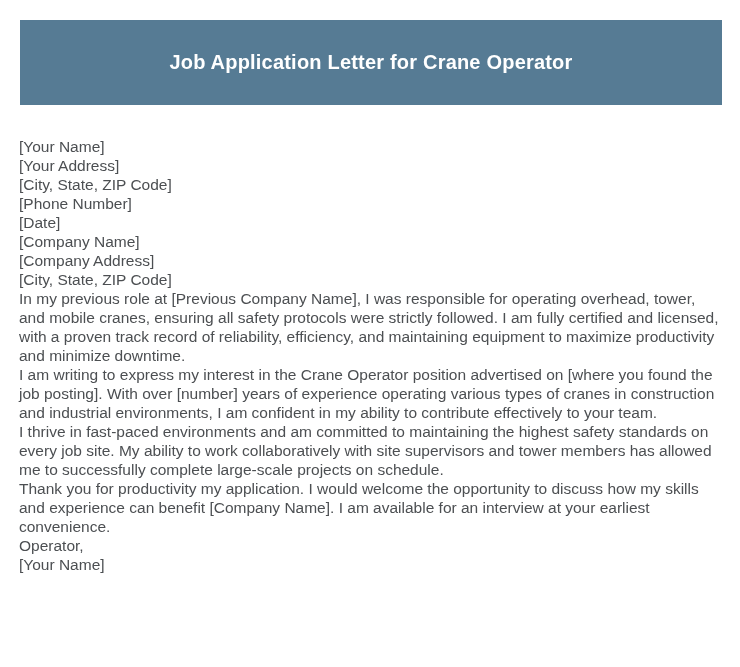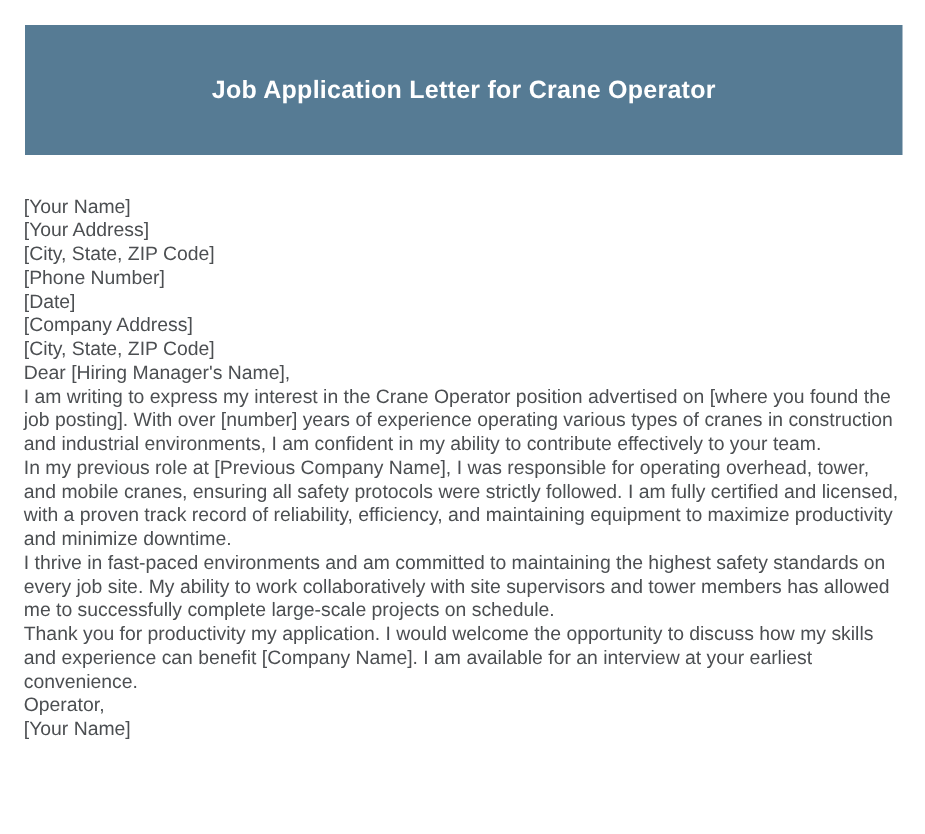--- a/index.html
+++ b/index.html
@@ -8,21 +8,21 @@
     background: #ffffff;
   }
   body {
     width: 740px;
     height: 667px;
     overflow: hidden;
     font-family: "Liberation Sans", sans-serif;
   }
   .banner {
     margin: 20px 18px 0 20px;
-    height: 104px;
+    height: 85px;
     background: #567b94;
     display: flex;
     align-items: center;
     justify-content: center;
   }
   .banner h1 {
     margin: 0;
     color: #ffffff;
     font-size: 20px;
     font-weight: bold;
@@ -50,26 +50,26 @@
 <main class="letter">
   <section>
     <p>[Your Name]</p>
     <p>[Your Address]</p>
     <p>[City, State, ZIP Code]</p>
     <p>[Phone Number]</p>
     <p>[Date]</p>
   </section>
 
   <section>
+    <p>[Company Name]</p>
     <p>[Company Address]</p>
     <p>[City, State, ZIP Code]</p>
   </section>
 
-  <p>Dear [Hiring Manager's Name],</p>
 
+  <p>In my previous role at [Previous Company Name], I was responsible for operating overhead, tower, and mobile cranes, ensuring all safety protocols were strictly followed. I am fully certified and licensed, with a proven track record of reliability, efficiency, and maintaining equipment to maximize productivity and minimize downtime.</p>
   <p>I am writing to express my interest in the Crane Operator position advertised on [where you found the job posting]. With over [number] years of experience operating various types of cranes in construction and industrial environments, I am confident in my ability to contribute effectively to your team.</p>
-  <p>In my previous role at [Previous Company Name], I was responsible for operating overhead, tower, and mobile cranes, ensuring all safety protocols were strictly followed. I am fully certified and licensed, with a proven track record of reliability, efficiency, and maintaining equipment to maximize productivity and minimize downtime.</p>
   <p>I thrive in fast-paced environments and am committed to maintaining the highest safety standards on every job site. My ability to work collaboratively with site supervisors and tower members has allowed me to successfully complete large-scale projects on schedule.</p>
   <p>Thank you for productivity my application. I would welcome the opportunity to discuss how my skills and experience can benefit [Company Name]. I am available for an interview at your earliest convenience.</p>
 
   <p>Operator,</p>
   <p>[Your Name]</p>
 </main>
 
 </body></html>

